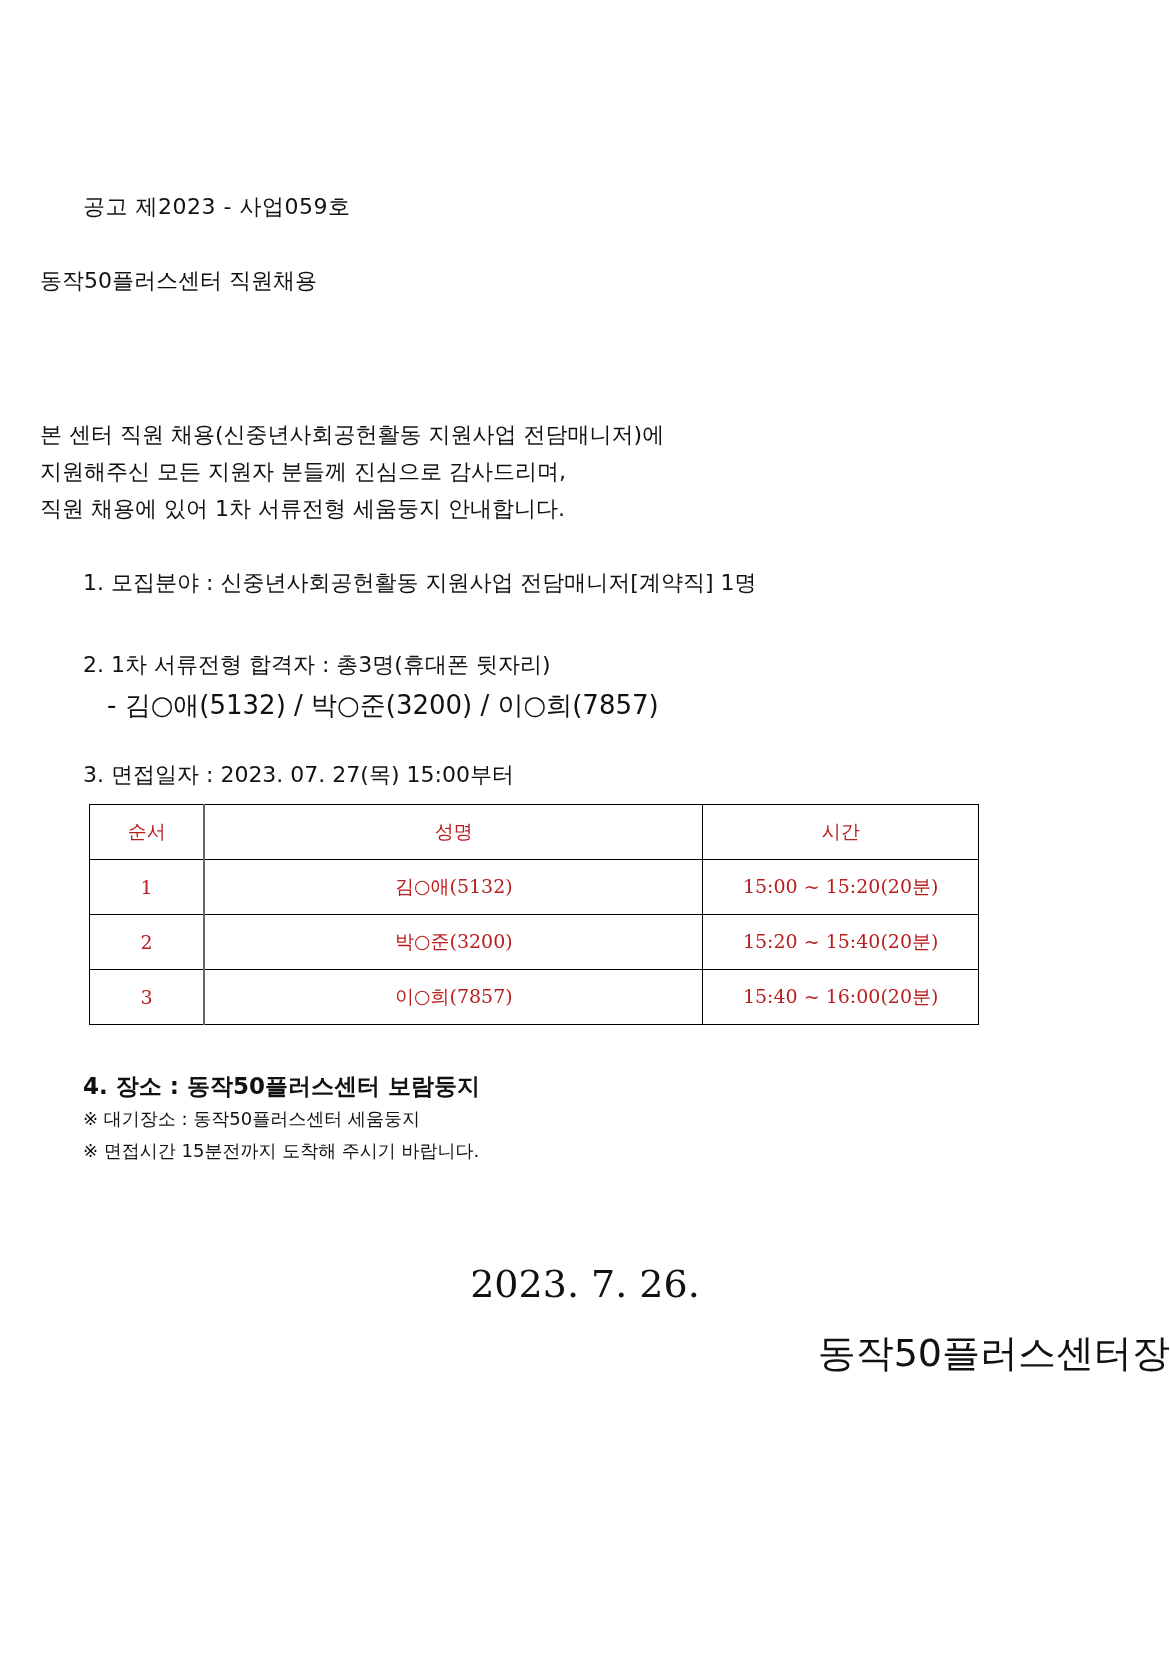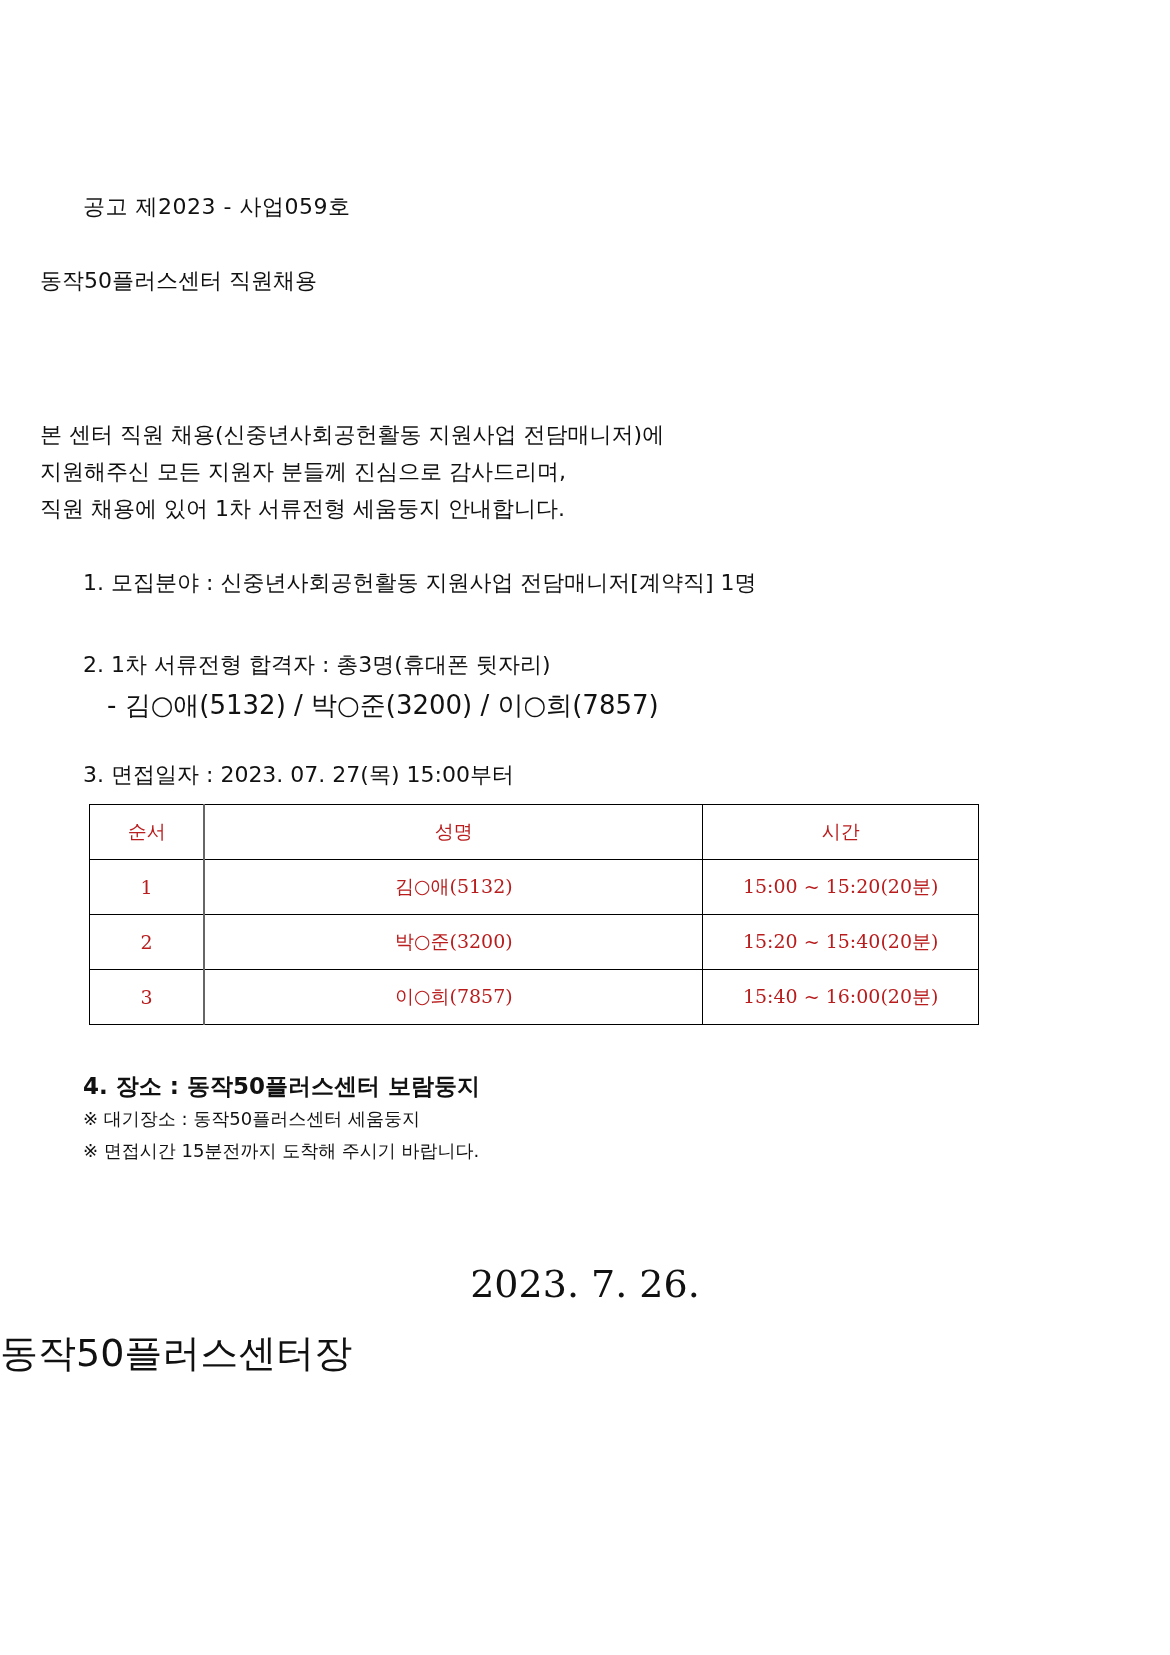--- a/index.html
+++ b/index.html
@@ -29,21 +29,21 @@
     border: 1px solid #000; height: 54px; text-align: center; vertical-align: middle;
     font-weight: normal; padding: 0;
   }
   table.schedule .c1 { width: 114px; border-right: 2px solid #666; }
   table.schedule .c2 { width: 500px; }
   table.schedule .c3 { width: 276px; }
   .i4 { top: 1071px; font-size: 23px; font-weight: bold; }
   .n1 { left: 83px; top: 1107px; font-size: 18px; }
   .n2 { left: 83px; top: 1139px; font-size: 18px; }
   .date { left: 0; width: 1170px; text-align: center; top: 1262px; font-size: 38px; font-family: "DejaVu Serif", "Liberation Serif", serif; }
-  .signer { left: 0; width: 1170px; text-align: left; top: 1328px; font-size: 38px; }
+  .signer { left: 0; width: 1170px; text-align: right; top: 1328px; font-size: 38px; }
 </style>
 </head>
 <body>
 
 <div class="abs notice-no">공고 제2023 - 사업059호</div>
 
 <div class="abs title-block t1">
   <div class="title-line">동작50플러스센터 직원채용</div>
 </div>
 

